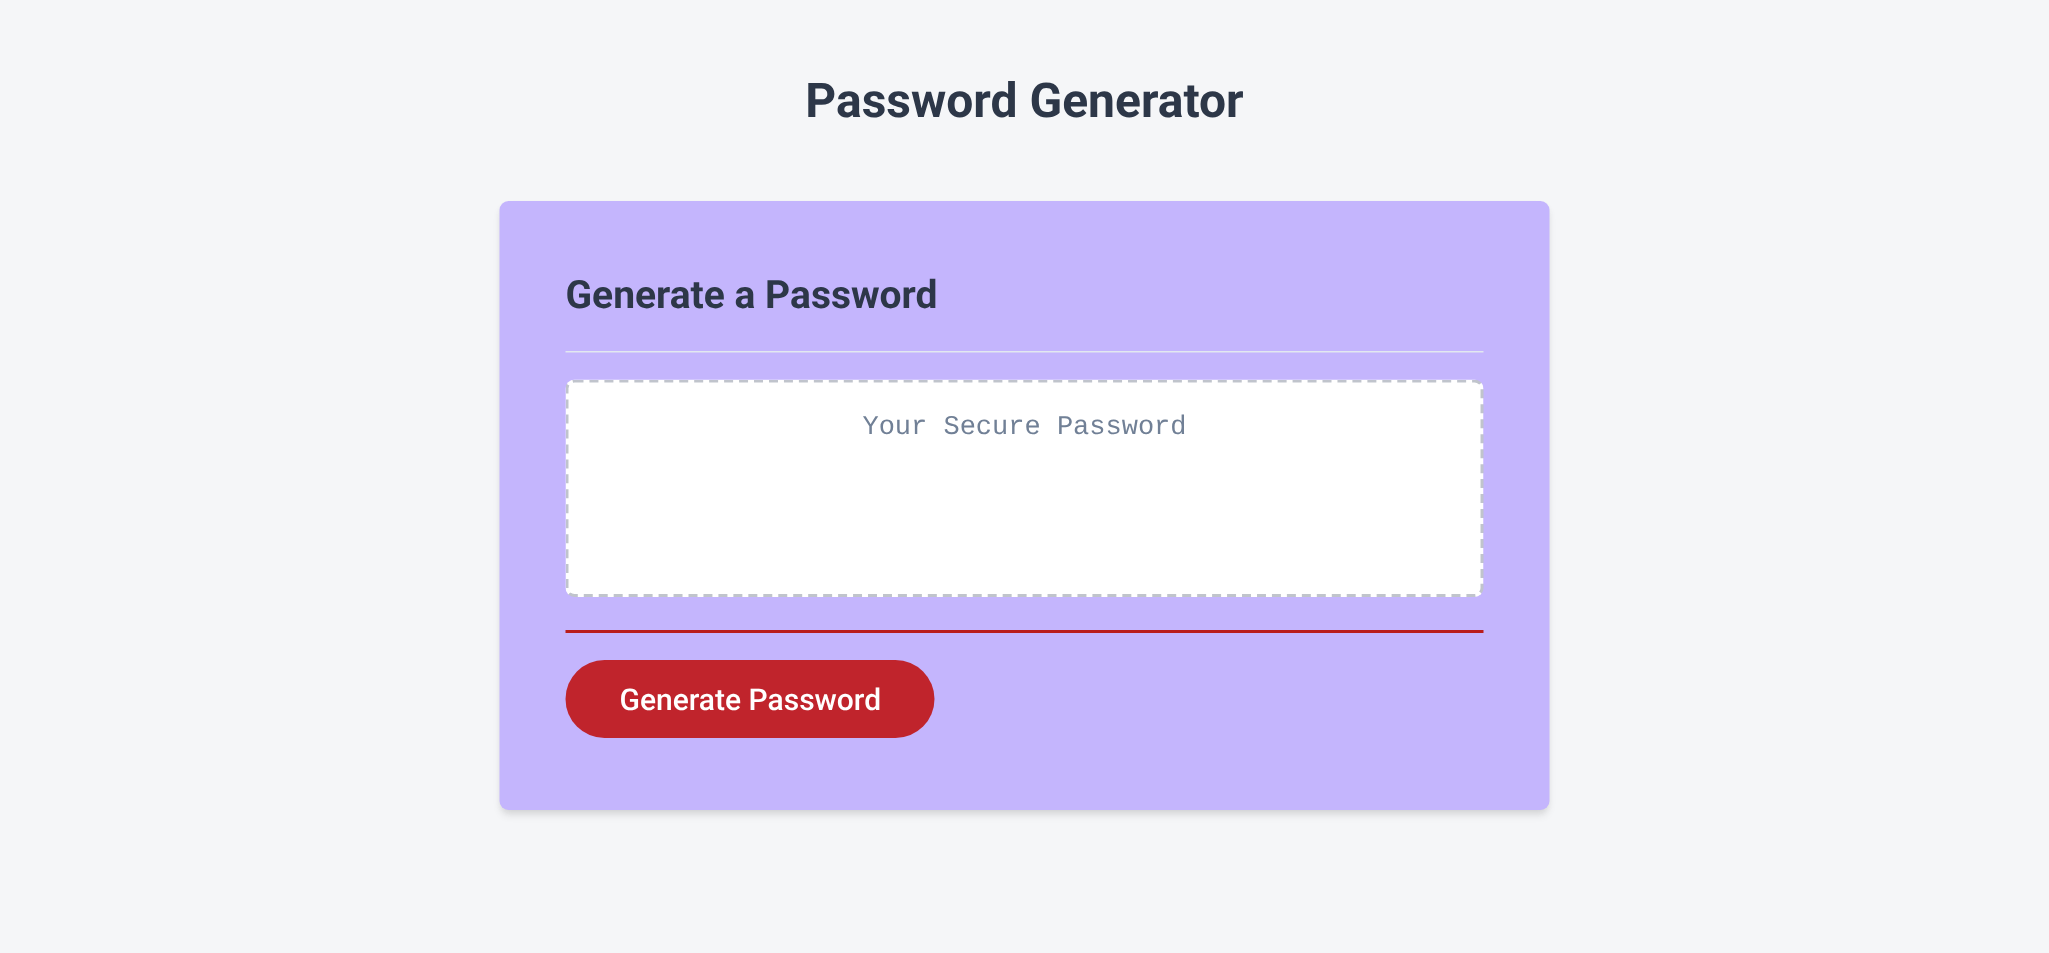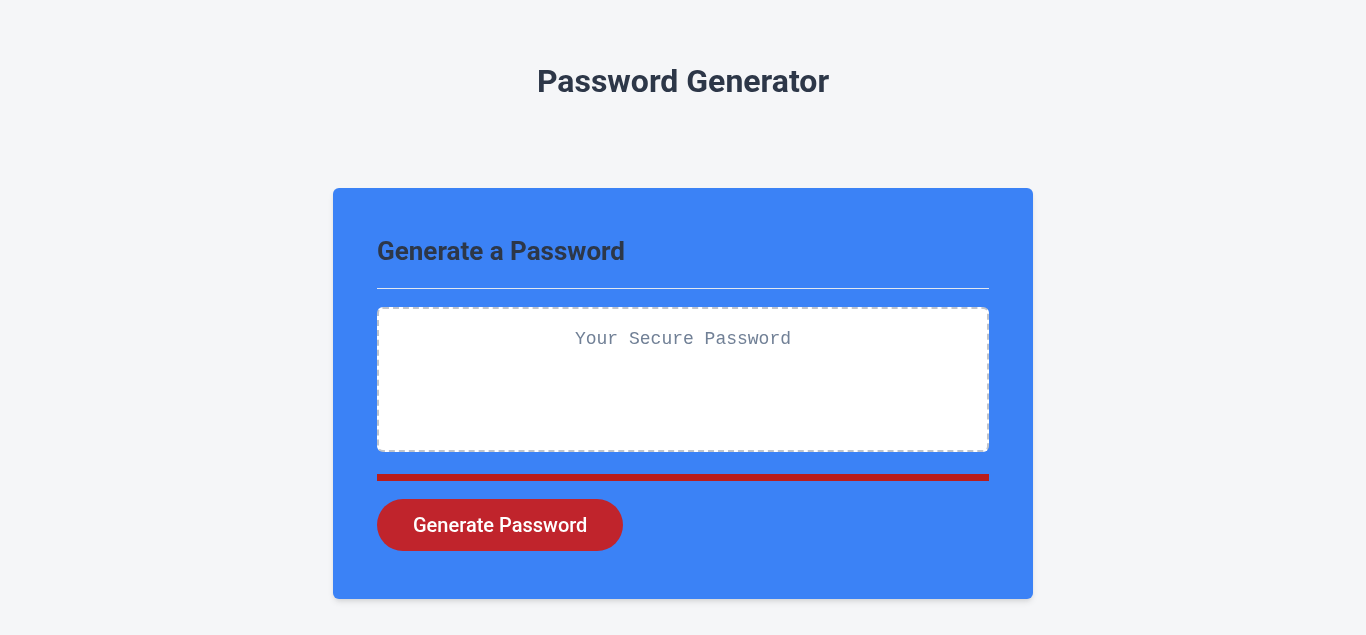--- a/index.html
+++ b/index.html
@@ -13,52 +13,51 @@
       background-color: #f5f6f8;
       width: 1366px;
       height: 635px;
       overflow: hidden;
     }
     
     .container {
       display: flex;
       flex-direction: column;
       align-items: center;
-      padding-top: 62px;
-      gap: 40px;
+      padding-top: 48px;
     }
     
     .page-title {
       font-size: 32px;
       font-weight: 700;
       color: #2d3748;
       margin-bottom: 48px;
     }
     
     .card {
-      background-color: #3b82f6;
+      background-color: #c4b5fd;
       width: 700px;
       border-radius: 6px;
       box-shadow: 0 4px 6px -1px rgba(0, 0, 0, 0.1), 0 2px 4px -1px rgba(0, 0, 0, 0.06);
       padding: 48px 44px;
     }
     
     .card-header {
       border-bottom: 1px solid #e2e8f0;
       padding-bottom: 22px;
     }
     
     .card-title {
       font-size: 26px;
       font-weight: 700;
       color: #2d3748;
     }
     
     .card-body {
-      border-bottom: 7px solid #b91c1c;
+      border-bottom: 2px solid #b91c1c;
       padding: 18px 0;
     }
     
     .password-display {
       width: 100%;
       height: 145px;
       border: 2px dashed #c0c4cc;
       border-radius: 6px;
       background-color: #ffffff;
       font-family: "Courier New", Courier, monospace;

